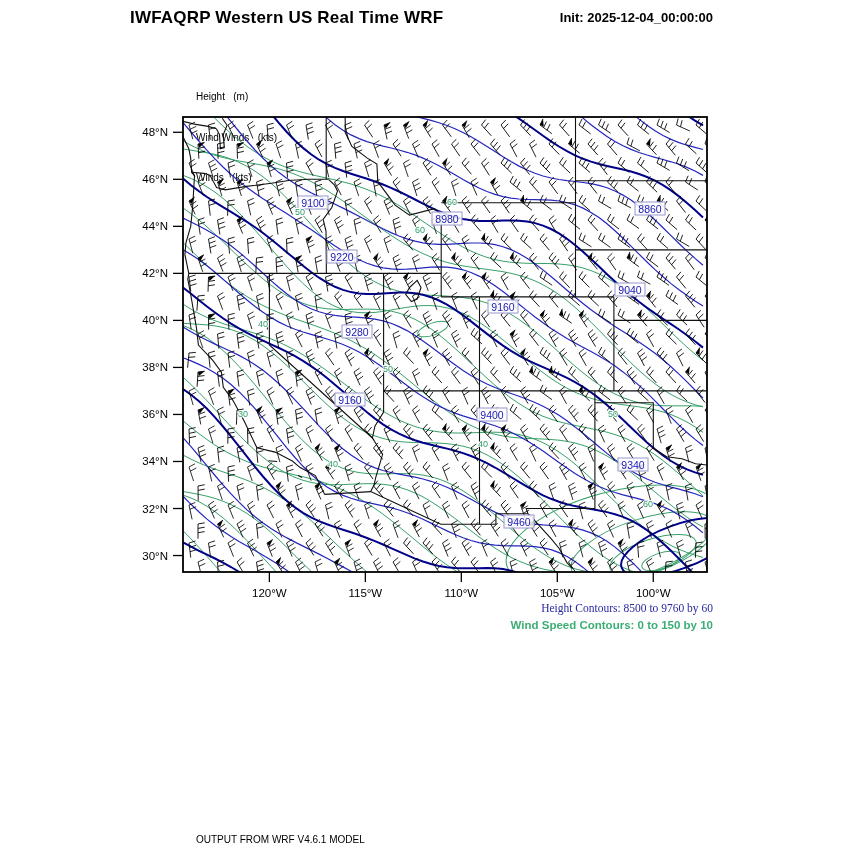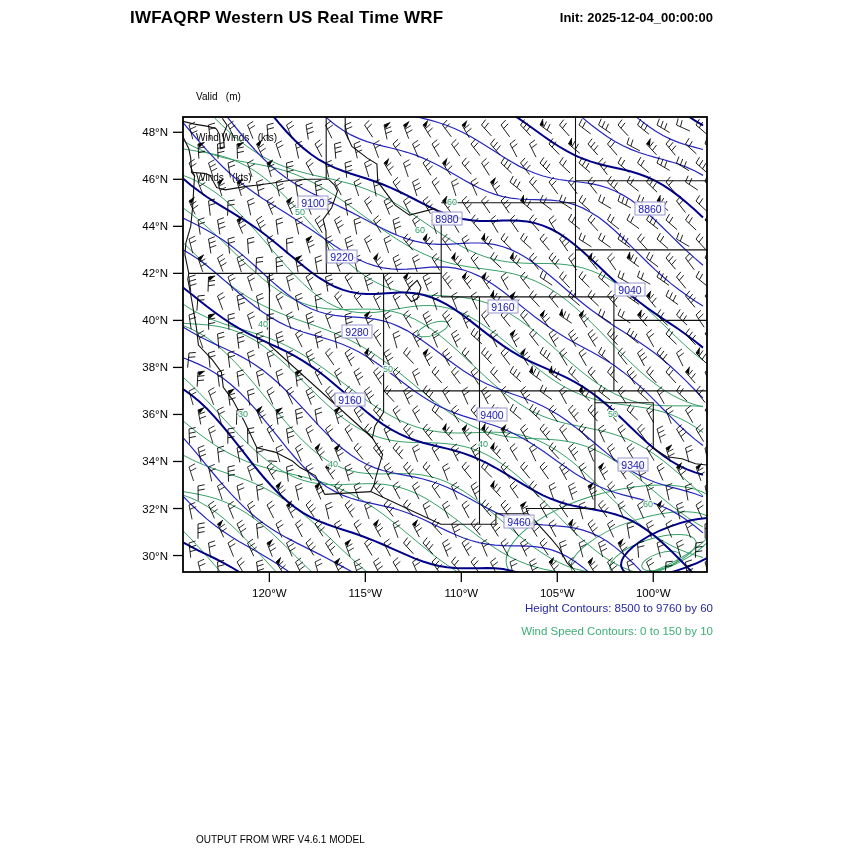--- a/index.html
+++ b/index.html
@@ -18,39 +18,39 @@
   .run-info .init-line{font-weight:bold;}
   .run-info .valid-line{font-weight:normal;}
   .legend{
     position:absolute;left:196px;top:63px;font-size:10px;line-height:13.5px;
     white-space:pre;
   }
   .contour-notes{
     position:absolute;left:400px;top:602px;width:313px;text-align:right;
     font-size:11.5px;
   }
-  .contour-notes .height-note{color:#2828a0;margin-bottom:11px;}
-  .contour-notes .wind-note{color:#3cae75;}
+  .contour-notes .height-note{color:#2828a0;margin-bottom:5px;font-family:Liberation Serif, serif;}
+  .contour-notes .wind-note{color:#3cae75;font-weight:bold;}
   .model-notes{
     position:absolute;left:196px;top:806px;font-size:10px;line-height:13.5px;
     white-space:pre;
   }
   svg#figure{position:absolute;left:0;top:0;}
 </style>
 </head>
 <body>
 
 <div class="page-title">IWFAQRP Western US Real Time WRF</div>
 
 <div class="run-info">
   <div class="init-line">Init: 2025-12-04_00:00:00</div>
 </div>
 
 <div class="legend">
-  <div>Valid   (m)</div>
+  <div>Height   (m)</div>
   <div>Wind Winds   (kts)</div>
   <div>Winds   (kts)</div>
 </div>
 
 <svg id="figure" width="850" height="850">
     <defs>
       <clipPath id="mapclip">
         <rect x="0" y="0" width="524" height="455"></rect>
       </clipPath>
     </defs>

